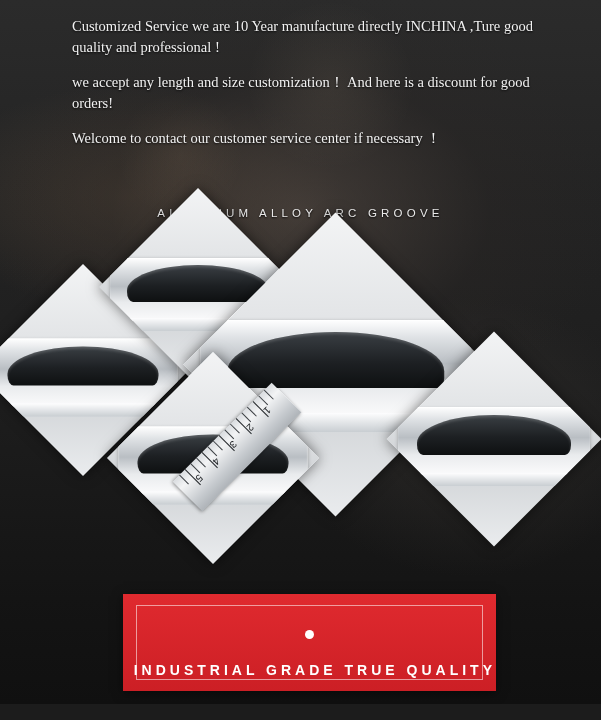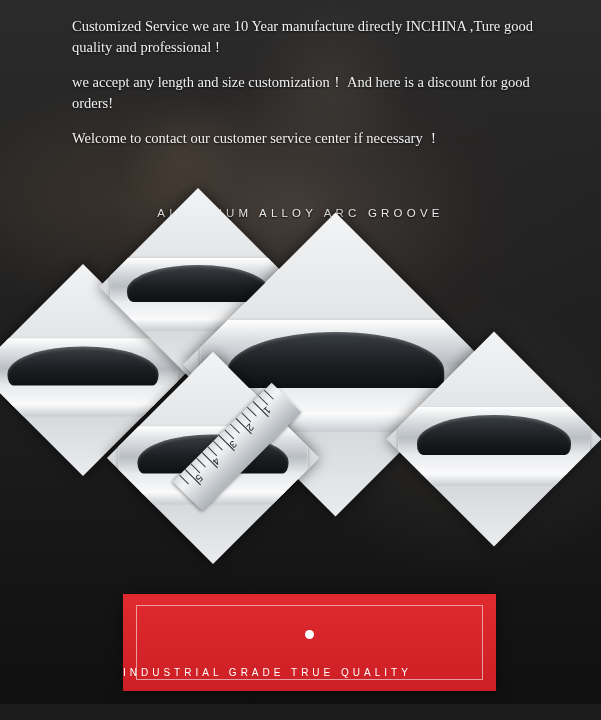--- a/index.html
+++ b/index.html
@@ -179,25 +179,26 @@
     height: 9px;
     margin-left: -4.5px;
     border-radius: 50%;
     background: #ffffff;
   }
   .banner-text {
     position: absolute;
     left: 0;
     right: 0;
     bottom: 13px;
-    text-align: left;
+    text-align: right;
     font-family: "Liberation Sans", sans-serif;
-    font-size: 10px;
+    font-size: 14px;
     letter-spacing: 4px;
     color: #ffffff;
+    font-weight: bold;
   }
 </style>
 </head>
 <body>
 
 <div class="page">
 
   <div class="copy">
     <p>Customized Service
 we are 10 Year manufacture directly INCHINA ,Ture good quality and professional !</p>

